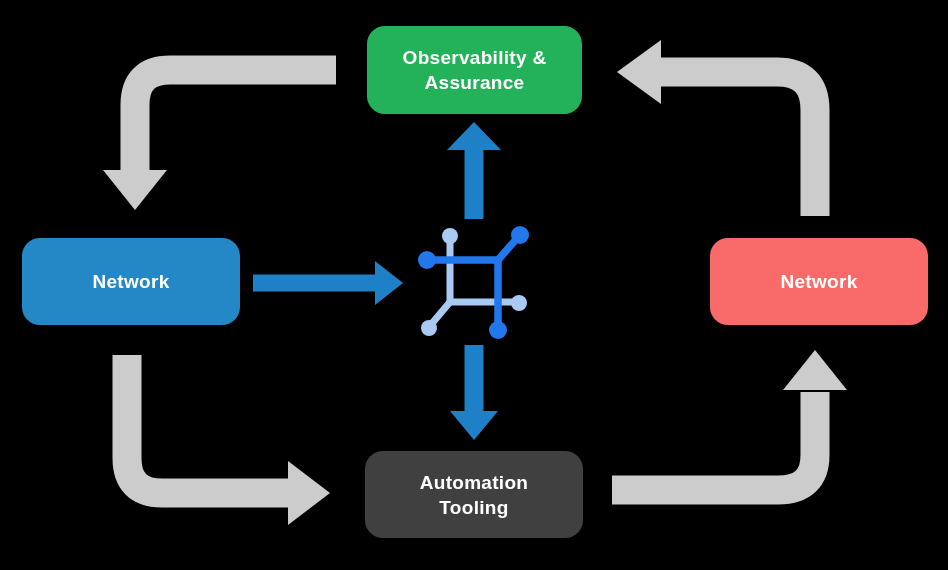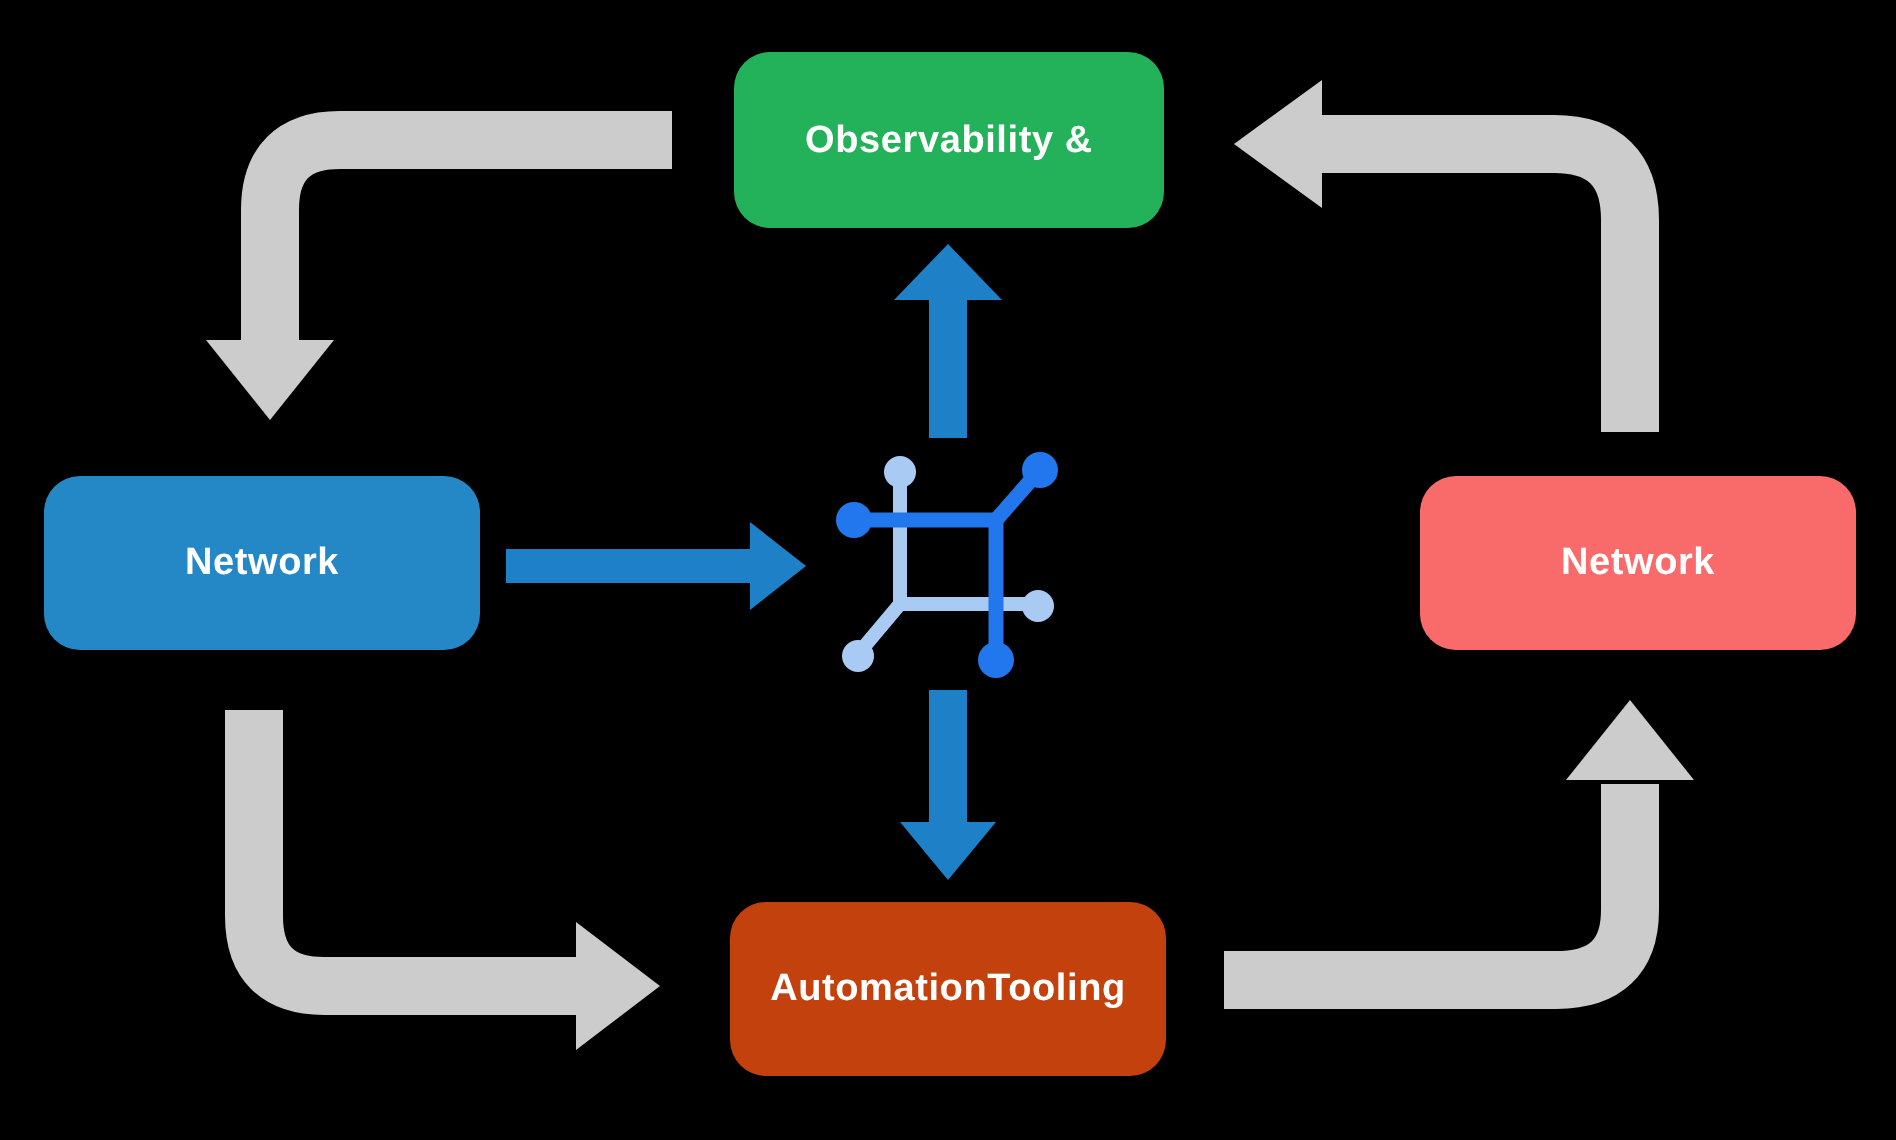--- a/index.html
+++ b/index.html
@@ -14,21 +14,21 @@
     width: 948px; height: 570px;
   }
   .arrows-layer {
     position: absolute;
     left: 0; top: 0;
   }
   .node {
     position: absolute;
     border-radius: 18px;
     display: flex;
-    flex-direction: row;
+    flex-direction: column;
     align-items: center;
     justify-content: center;
     color: #ffffff;
     font-size: 19px;
     line-height: 25px;
     font-weight: 600;
     letter-spacing: 0.3px;
     text-align: center;
   }
   .node-observability   { left: 367px; top: 26px;  width: 215px; height: 88px; }
@@ -89,28 +89,29 @@
       <path d="M428 260 L498 260 L498 329" fill="none" stroke-width="7.5" stroke-linecap="round" stroke="#2277EC"></path>
       <path d="M498 260 L519 236" fill="none" stroke-width="7.5" stroke-linecap="round" stroke="#2277EC"></path>
       <circle cx="427" cy="260" r="9" fill="#2277EC"></circle>
       <circle cx="520" cy="235" r="9" fill="#2277EC"></circle>
       <circle cx="498" cy="330" r="9" fill="#2277EC"></circle>
     </g>
   </svg>
 
   <div class="node node-observability" style="background-color: rgb(35, 178, 90);">
     <span>Observability &amp;</span>
+    <span>Assurance</span>
   </div>
 
   <div class="node node-operations" style="background-color: rgb(36, 135, 198);">
     <span>Network</span>
   </div>
 
   <div class="node node-infrastructure" style="background-color: rgb(249, 107, 107);">
     <span>Network</span>
   </div>
 
-  <div class="node node-automation" style="background-color: #c2410c;">
+  <div class="node node-automation" style="background-color: #404040;">
     <span>Automation</span>
     <span>Tooling</span>
   </div>
 
 </div>
 
 </body></html>

